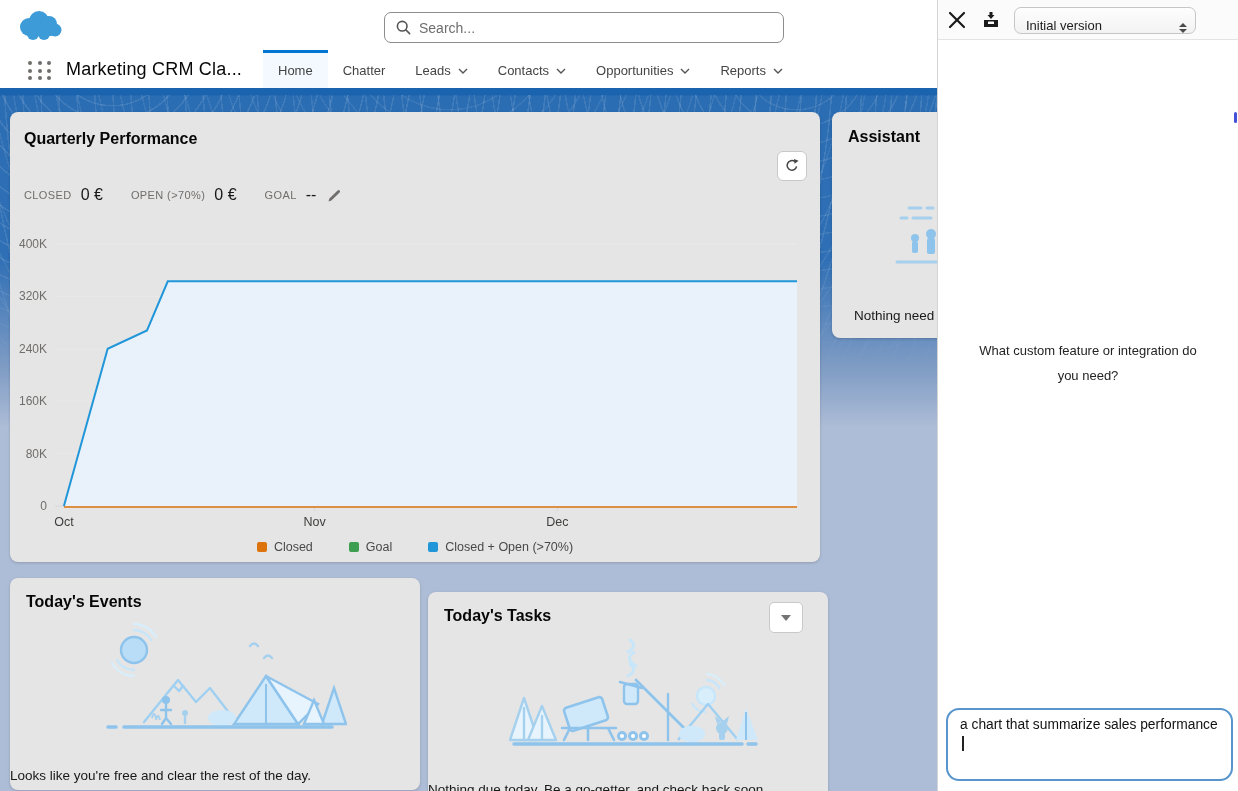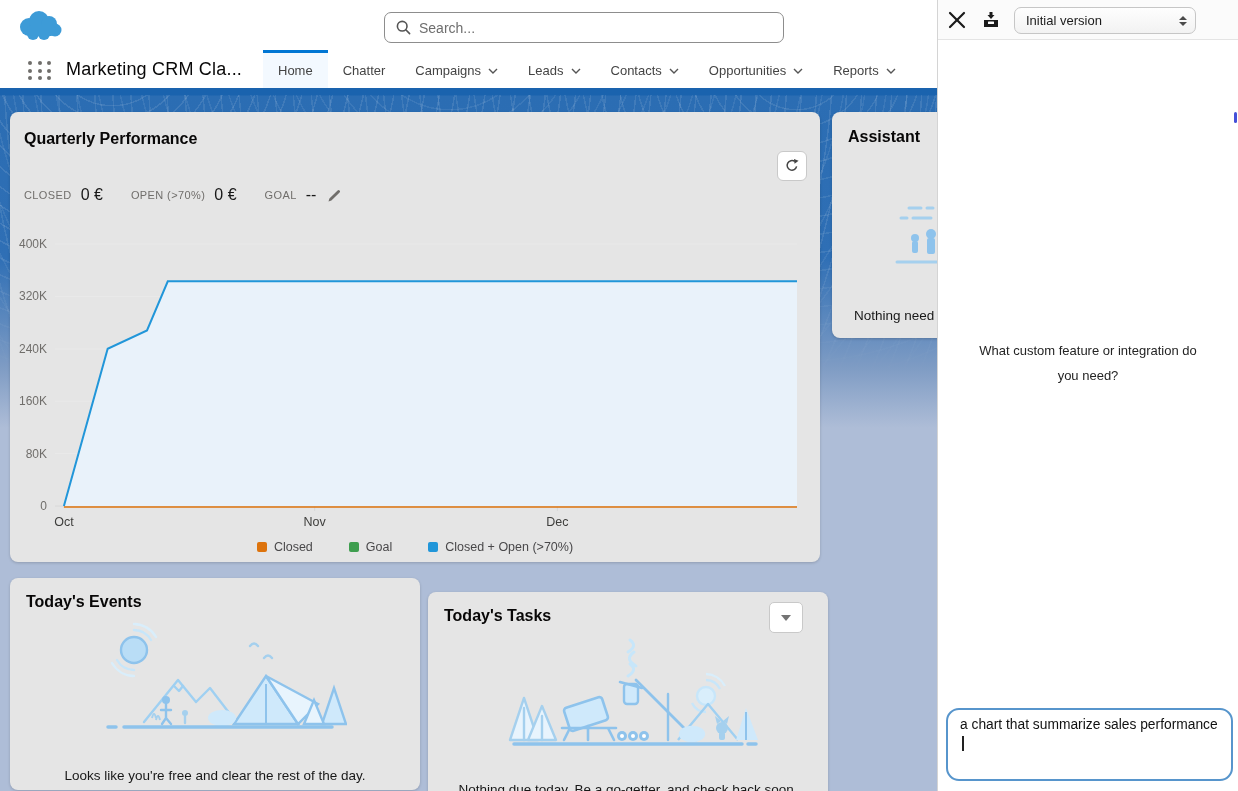--- a/index.html
+++ b/index.html
@@ -50,32 +50,32 @@
   .legend-item .swatch { width:10px; height:10px; border-radius:2px; display:inline-block; }
 
   .assistant-card { left:832px; top:112px; width:170px; height:226px; }
   .assistant-card h2 { position:absolute; left:16px; top:16px; }
   .assistant-art { position:absolute; left:55px; top:88px; }
   .assistant-empty { position:absolute; left:22px; top:196px; font-size:13.5px; color:#181818; white-space:nowrap; }
 
   .events-card { left:10px; top:578px; width:410px; height:212px;text-decoration:underline; }
   .events-card h2, .tasks-card h2 { position:absolute; left:16px; top:15px; }
   .card-art { position:absolute; left:72px; top:40px; }
-  .empty-text { position:absolute; left:0; top:190px; width:100%; text-align:center; font-size:13.5px; color:#181818; }
+  .empty-text { position:absolute; left:0; top:190px; width:100%; font-size:13.5px; color:#181818; }
 
   .tasks-card { left:428px; top:592px; width:400px; height:275px; }
   .tasks-menu-btn { position:absolute; right:25px; top:10px; width:34px; height:31px; border:1px solid #c9c9c9; border-radius:5px; background:#fff; display:flex; align-items:center; justify-content:center; cursor:pointer; }
   .tri-down { width:0; height:0; border-left:5px solid transparent; border-right:5px solid transparent; border-top:6px solid #747474; }
 
   
   .panel { position:absolute; left:937px; top:0; width:301px; height:791px; background:#fff; border-left:1px solid #d4d4d4; z-index:10; }
   .panel-header { position:absolute; left:0; top:0; width:100%; height:40px; background:#fbfbfb; border-bottom:1px solid #e4e4e4; }
   .close-btn { position:absolute; left:7px; top:8px; width:24px; height:24px; display:flex; align-items:center; justify-content:center; cursor:pointer; }
   .archive-btn { position:absolute; left:42px; top:9px; width:22px; height:22px; display:flex; align-items:center; justify-content:center; cursor:pointer; }
-  .version-select { position:absolute; left:76px; top:7px; width:182px; height:27px; border:1px solid #c6c6c6; border-radius:7px; background:linear-gradient(#fefefe,#f2f2f2); display:flex; align-items:center; padding:0 8px 0 11px; cursor:pointer; }
+  .version-select { position:absolute; left:76px; top:7px; width:182px; height:27px; border:1px solid #c6c6c6; border-radius:7px; background:linear-gradient(#fefefe,#f2f2f2); display:flex; align-items:flex-end; padding:0 8px 0 11px; cursor:pointer; }
   .version-select .sel-label { flex:1; font-size:13px; color:#1b1b1b; }
   .updown { display:flex; flex-direction:column; gap:2px; }
   .updown b { width:0; height:0; border-left:4px solid transparent; border-right:4px solid transparent; display:block; }
   .updown .up { border-bottom:4.5px solid #4a4a4a; }
   .updown .dn { border-top:4.5px solid #4a4a4a; }
   .panel-question { position:absolute; left:30px; top:338px; width:240px; text-align:center; font-size:13px; line-height:25px; color:#242424; }
   .panel-scroll-thumb { position:absolute; right:1px; top:112px; width:3px; height:11px; background:#4450d8; border-radius:2px; }
   .prompt-input { position:absolute; left:8px; bottom:10px; width:287px; min-height:47px; border:2px solid #5795cc; border-radius:13px; background:#fff; padding:5px 12px 24px; font-size:13.8px; line-height:20px; color:#111; cursor:text; }
   .caret { display:inline-block; width:1.5px; height:15px; background:#222; vertical-align:-2px; margin-left:2px; }
 </style>
@@ -121,26 +121,20 @@
         <i></i>
     </span>
     <h1 class="app-title">Marketing CRM Cla...</h1>
 
     <nav class="nav">
       <span class="nav-item active">
           <span>Home</span>
         </span>
       <span class="nav-item">
           <span>Chatter</span>
-        </span>
-      <span class="nav-item">
-          <span>Campaigns</span>
-        <svg class="chev" viewBox="0 0 10 6">
-            <polyline points="1,1 5,5 9,1" fill="none" stroke="#555" stroke-width="1.4"></polyline>
-          </svg>
         </span>
       <span class="nav-item">
           <span>Leads</span>
         <svg class="chev" viewBox="0 0 10 6">
             <polyline points="1,1 5,5 9,1" fill="none" stroke="#555" stroke-width="1.4"></polyline>
           </svg>
         </span>
       <span class="nav-item">
           <span>Contacts</span>
         <svg class="chev" viewBox="0 0 10 6">

